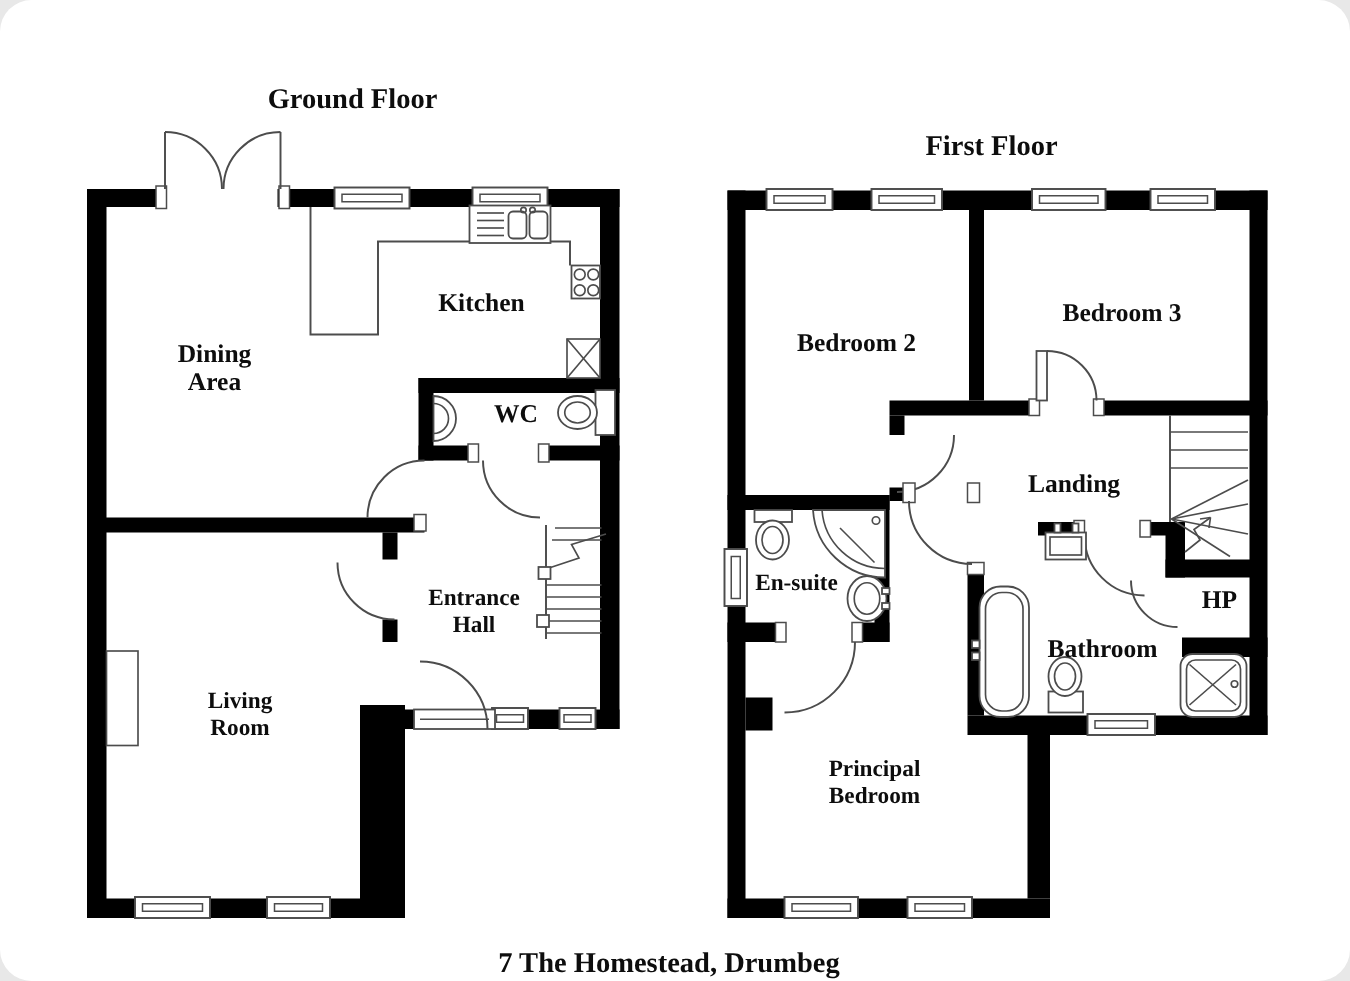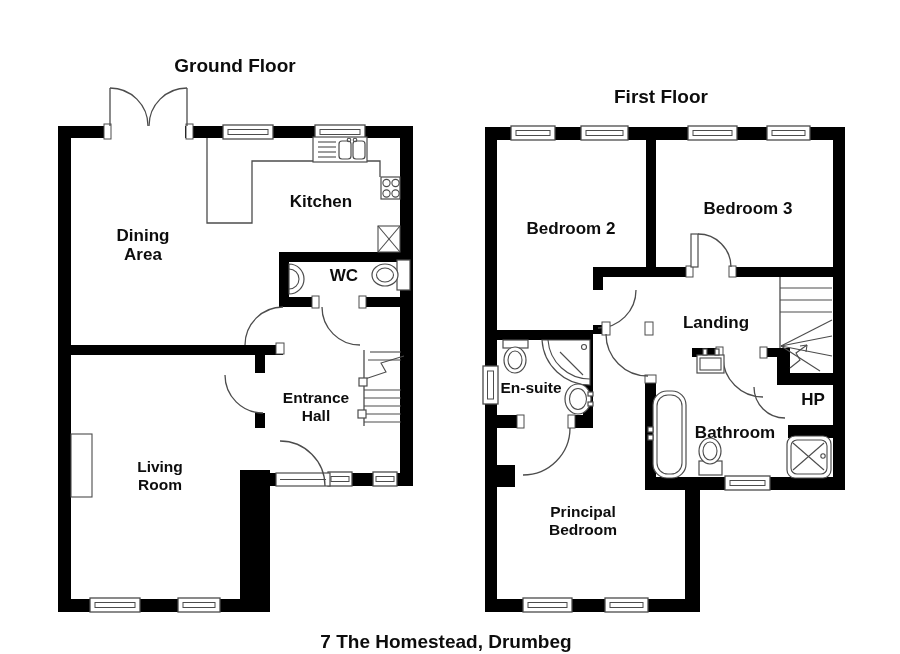--- a/index.html
+++ b/index.html
@@ -1,17 +1,17 @@
 <!DOCTYPE html>
 <html style="--wall: #000000; --line: #4c4c4c; --text: #0d0d0d;"><head>
 <meta charset="utf-8">
 <style>
   html,body{margin:0;padding:0;background:#e8e8e8;}
   .stage{position:relative;width:900px;height:654px;margin:0 auto;background:#ffffff;
-         font-family:Liberation Sans, sans-serif;}
+         font-family:Liberation Serif, serif;border-radius:21px;}
   svg{position:absolute;left:0;top:0;}
   .wall{fill:var(--wall,#000);stroke:none;}
   .thin{stroke:var(--line,#4c4c4c);stroke-width:1.3;fill:none;}
   .thin2{stroke:var(--line,#4c4c4c);stroke-width:1.1;fill:none;}
   .fixt{stroke:var(--line,#3f3f3f);stroke-width:1.2;fill:#ffffff;}
   .win{fill:#ffffff;stroke:var(--line,#222);stroke-width:1.3;}
   .win-in{fill:none;stroke:var(--line,#444);stroke-width:1;}
   .jamb{fill:#ffffff;stroke:var(--line,#333);stroke-width:1;}
   .lbl{font-weight:bold;font-size:15.5px;fill:var(--text,#0d0d0d);text-anchor:middle;}
   .lbl-big{font-weight:bold;font-size:17px;fill:var(--text,#0d0d0d);text-anchor:middle;}

